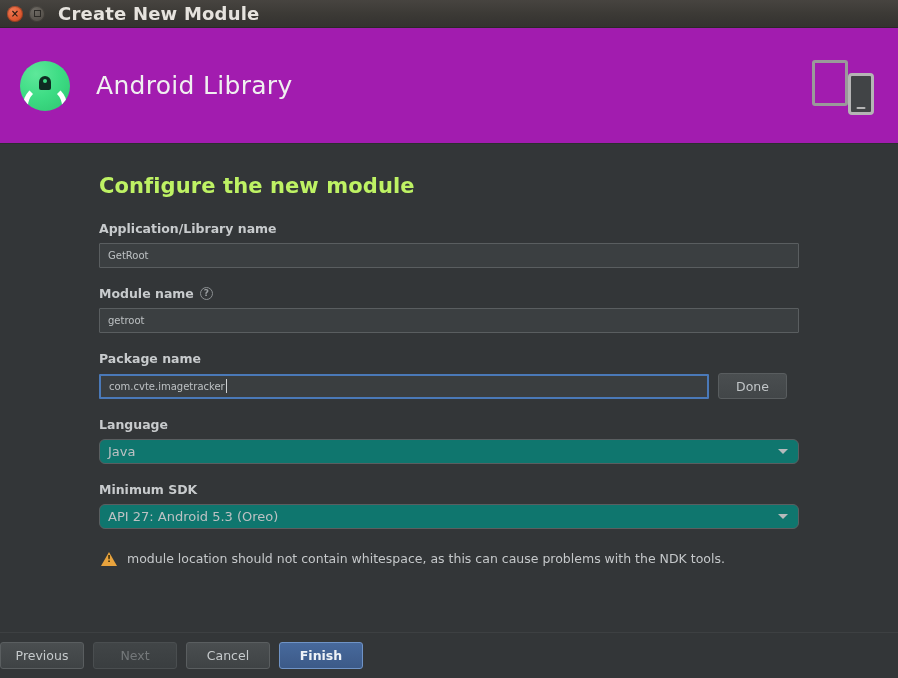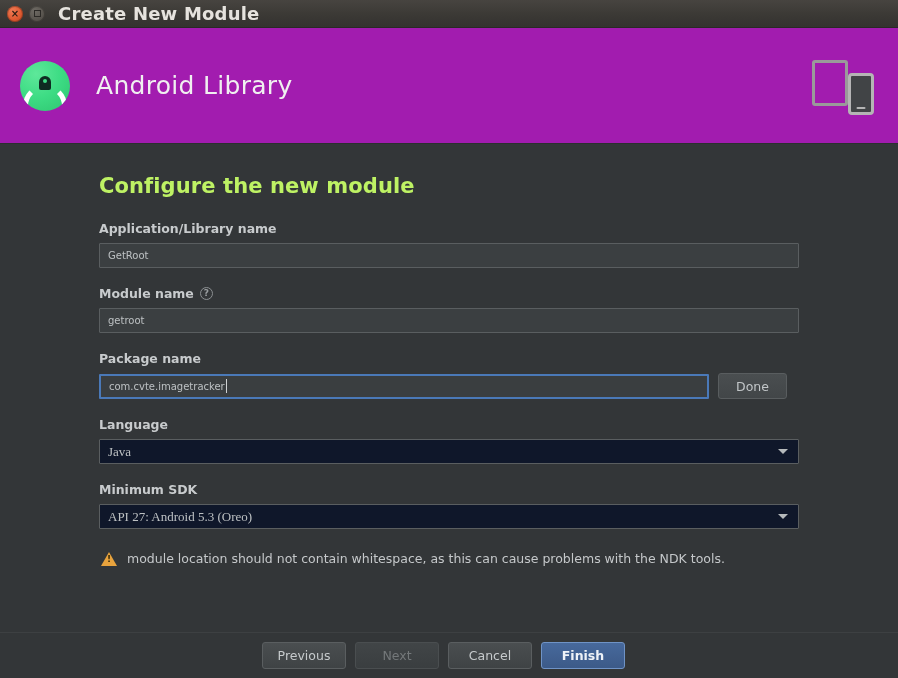--- a/index.html
+++ b/index.html
@@ -235,31 +235,30 @@
     font-family: "DejaVu Sans", "Liberation Sans", sans-serif;
     display: flex;
     align-items: center;
     justify-content: center;
     cursor: pointer;
   }
 
   .select-input {
     width: 700px;
     height: 25px;
-    background: #0f172a;
+    background: #0f766e;
     border: 1px solid #5a5e60;
     color: #bdc1c3;
     font-size: 13px;
     padding: 0 8px;
     display: flex;
     align-items: center;
     justify-content: space-between;
-    border-radius: 1px;
+    border-radius: 6px;
     cursor: pointer;
-    font-family: Liberation Serif, serif;
   }
   .select-arrow {
     width: 0; height: 0;
     border-left: 5px solid transparent;
     border-right: 5px solid transparent;
     border-top: 5px solid #b6babc;
     margin-right: 2px;
     flex: 0 0 auto;
   }
 
@@ -294,21 +293,21 @@
   }
 
   
   #footer {
     flex: 0 0 46px;
     height: 46px;
     background: #333638;
     border-top: 1px solid #3d4042;
     display: flex;
     align-items: center;
-    justify-content: center;
+    justify-content: flex-start;
     padding-right: 11px;
     gap: 9px;
   }
   .footer-button {
     height: 27px;
     min-width: 84px;
     padding: 0 14px;
     border-radius: 3px;
     font-size: 12.5px;
     font-family: "DejaVu Sans", "Liberation Sans", sans-serif;

